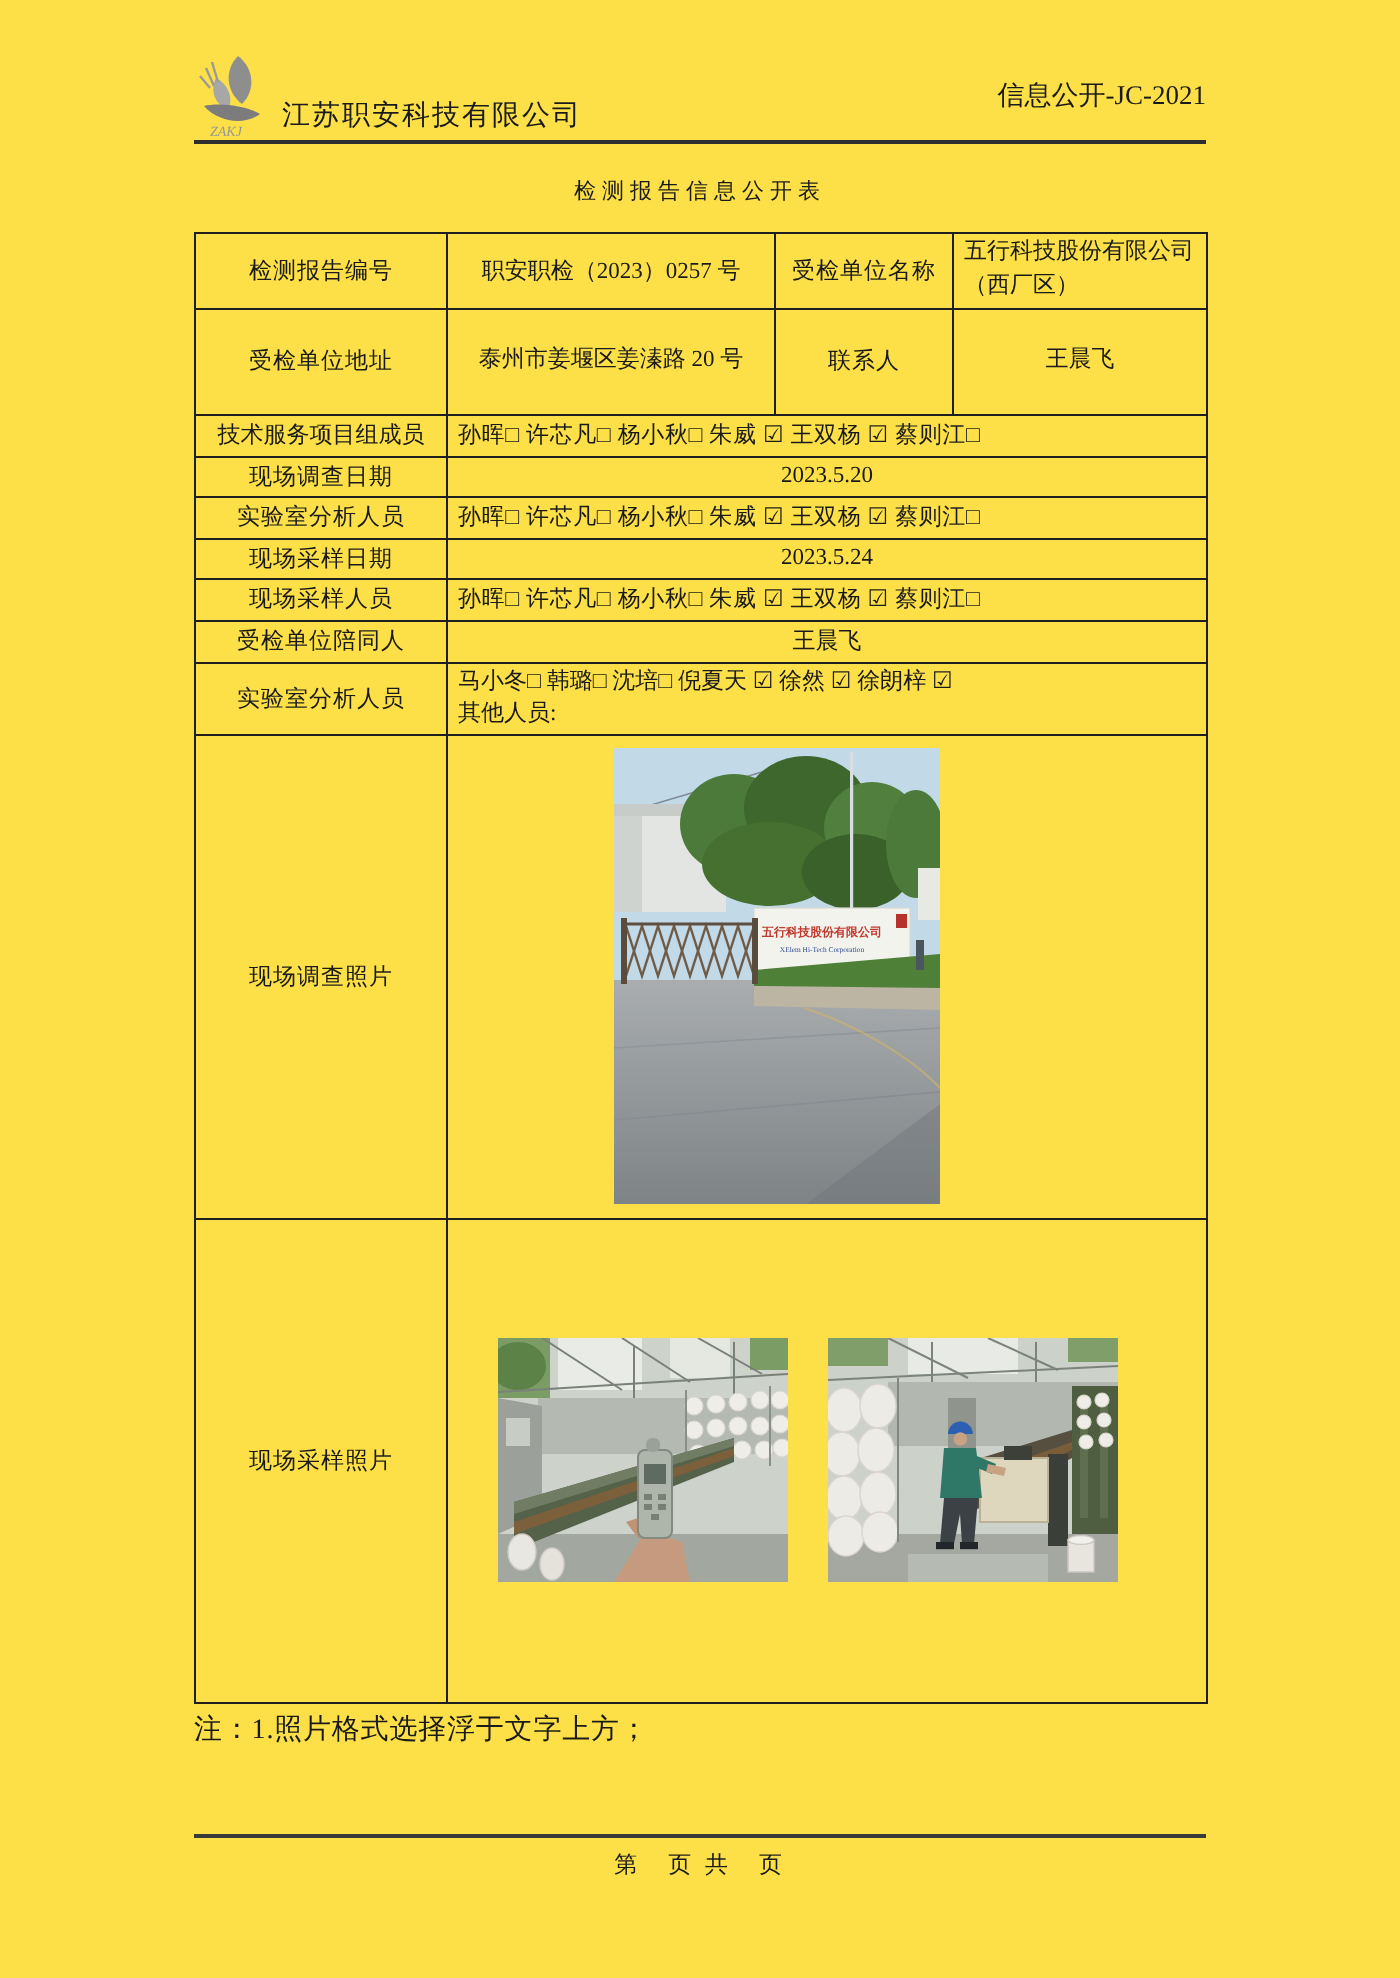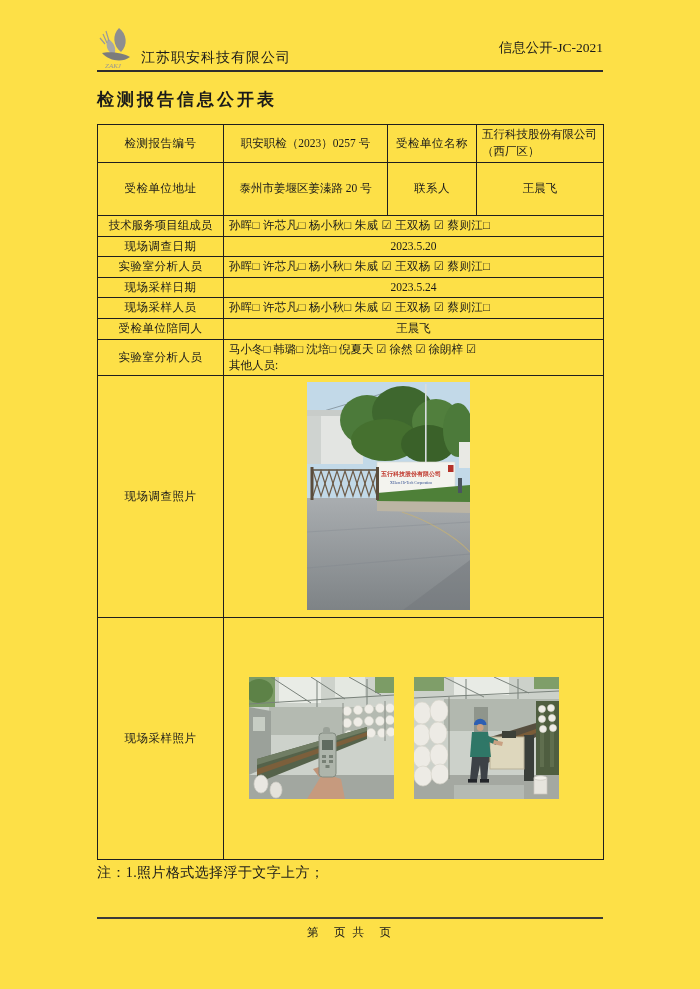--- a/index.html
+++ b/index.html
@@ -14,21 +14,21 @@
 
   
   .hdr { display:flex; justify-content:space-between; align-items:flex-end;
          padding-top:28px; height:72px; border-bottom:2px solid #2e2e2e; }
   .hdr-left { display:flex; align-items:flex-end; gap:4px; }
   .logo-svg { display:block; }
   .company { font-size:14px; letter-spacing:1px; padding-bottom:3px; }
   .doccode { font-size:13.5px; padding-bottom:13px; }
 
   
-  .title { text-align:left; font-size:17px; font-weight:bold;
+  .title { text-align:center; font-size:11px; font-weight:normal;
            letter-spacing:3px; margin-top:16px; }
 
   
   table.form { border-collapse:collapse; table-layout:fixed;
                width:506px; margin-top:13px; }
   .form th, .form td { border:1.6px solid #1f1f1f; font-weight:normal;
                        font-size:11.5px; padding:1px 5px; vertical-align:middle; }
   .form th { text-align:center; letter-spacing:0.5px; }
   .vcenter { text-align:center; }
   .big-bold { font-size:16px; font-weight:bold; line-height:1.55; text-align:center; }

